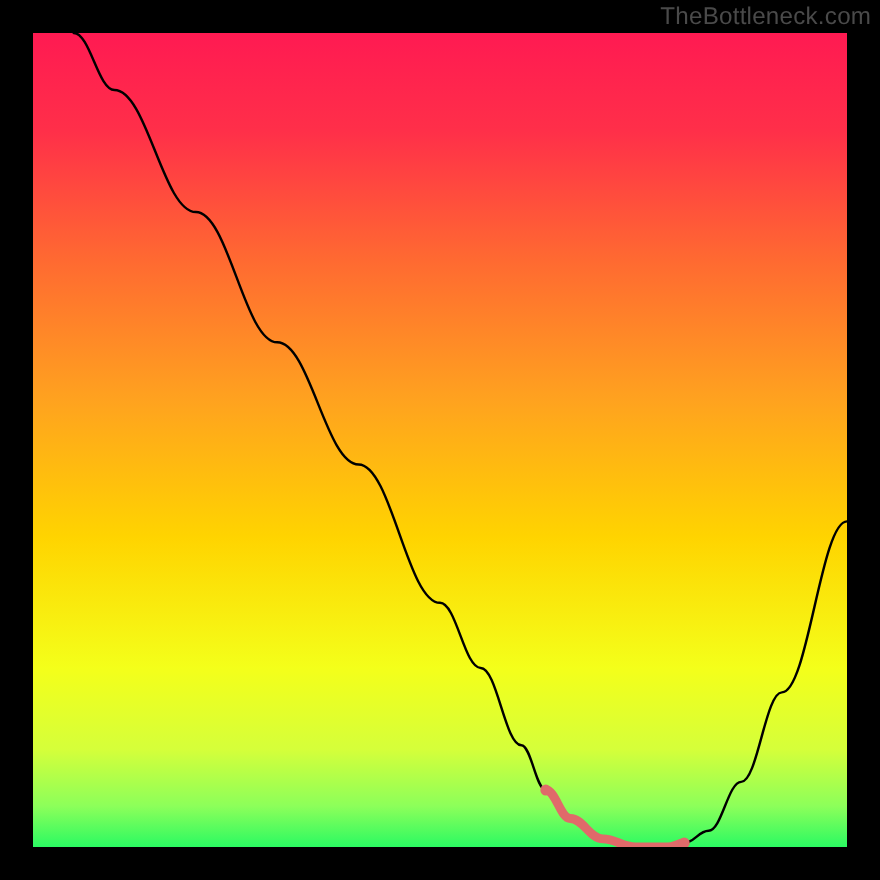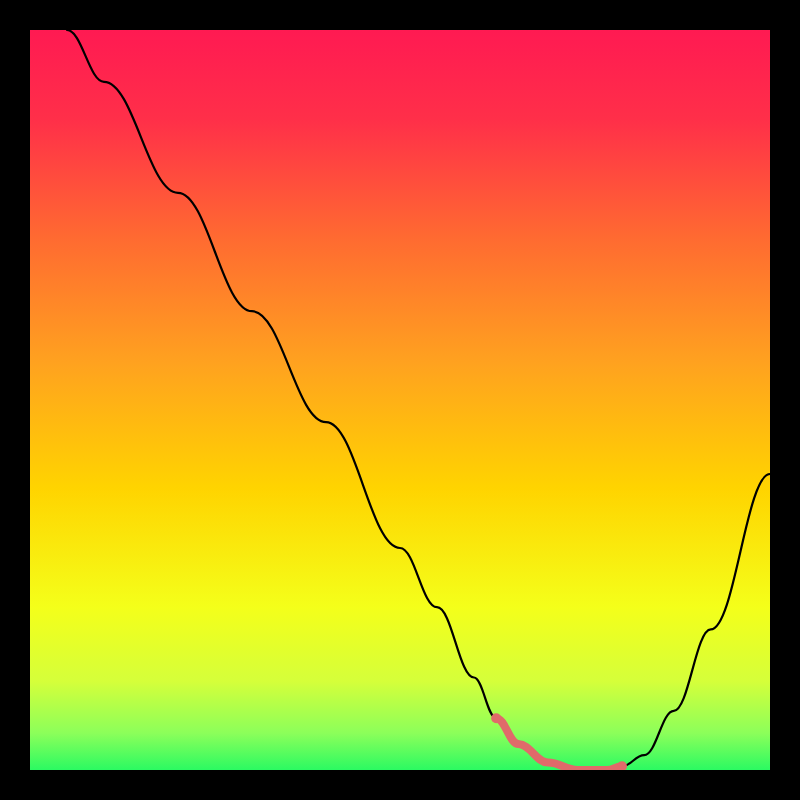--- a/index.html
+++ b/index.html
@@ -38,20 +38,21 @@
   .plot-area svg {
     display: block;
     width: 740px;
     height: 740px;
   }
 </style>
 </head>
 <body>
 
 <div class="frame">
+  <div class="watermark">TheBottleneck.com</div>
 
   <div class="plot-area">
     <svg viewBox="0 0 740 740">
       <defs>
         <linearGradient id="bg-grad" x1="0" y1="0" x2="0" y2="1">
             <stop offset="0%" stop-color="#ff1a52"></stop>
             <stop offset="12%" stop-color="#ff2f49"></stop>
             <stop offset="28.000000000000004%" stop-color="#ff6a31"></stop>
             <stop offset="45%" stop-color="#ffa21f"></stop>
             <stop offset="62%" stop-color="#ffd400"></stop>

